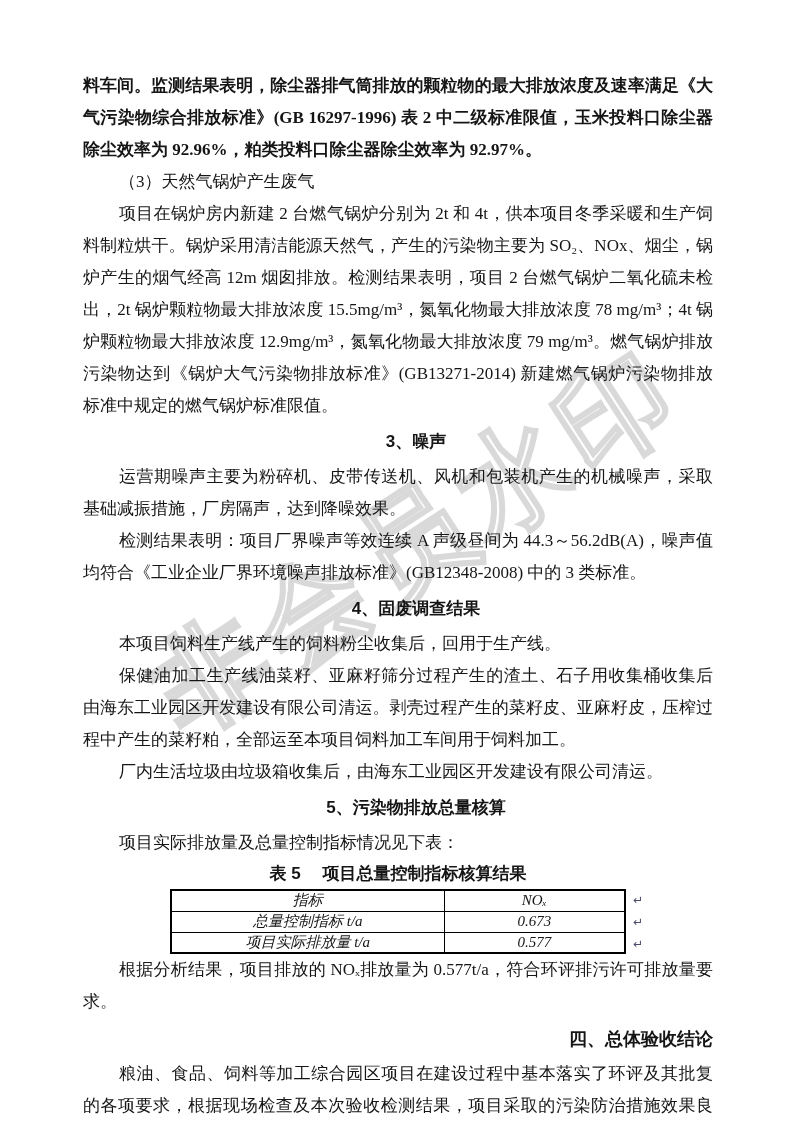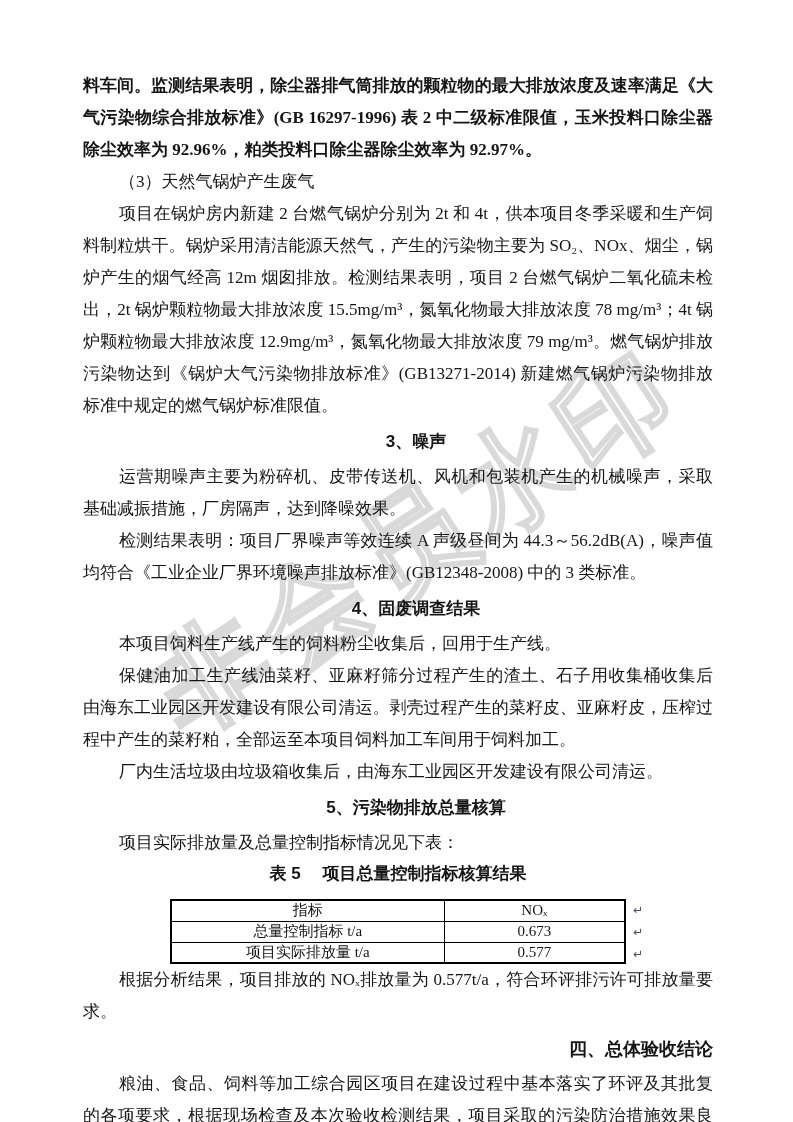--- a/index.html
+++ b/index.html
@@ -61,21 +61,22 @@
     font-family:"Liberation Sans","DejaVu Sans",sans-serif;
     font-size:17px;
     line-height:26px;
     margin-top:2px;
     text-indent:0;
   }
   .tbl-caption .cap-label { margin-right:22px; }
   .tblwrap {
     position:relative;
     width:456px;
-    margin:12px auto 0 auto;
+    margin:2px auto 0 auto;
+    font-style:italic;
   }
   table.t5 {
     border-collapse:collapse;
     width:100%;
     table-layout:fixed;
     border:2px solid #000;
   }
   table.t5 td, table.t5 th {
     border:1px solid #000;
     height:21px;

